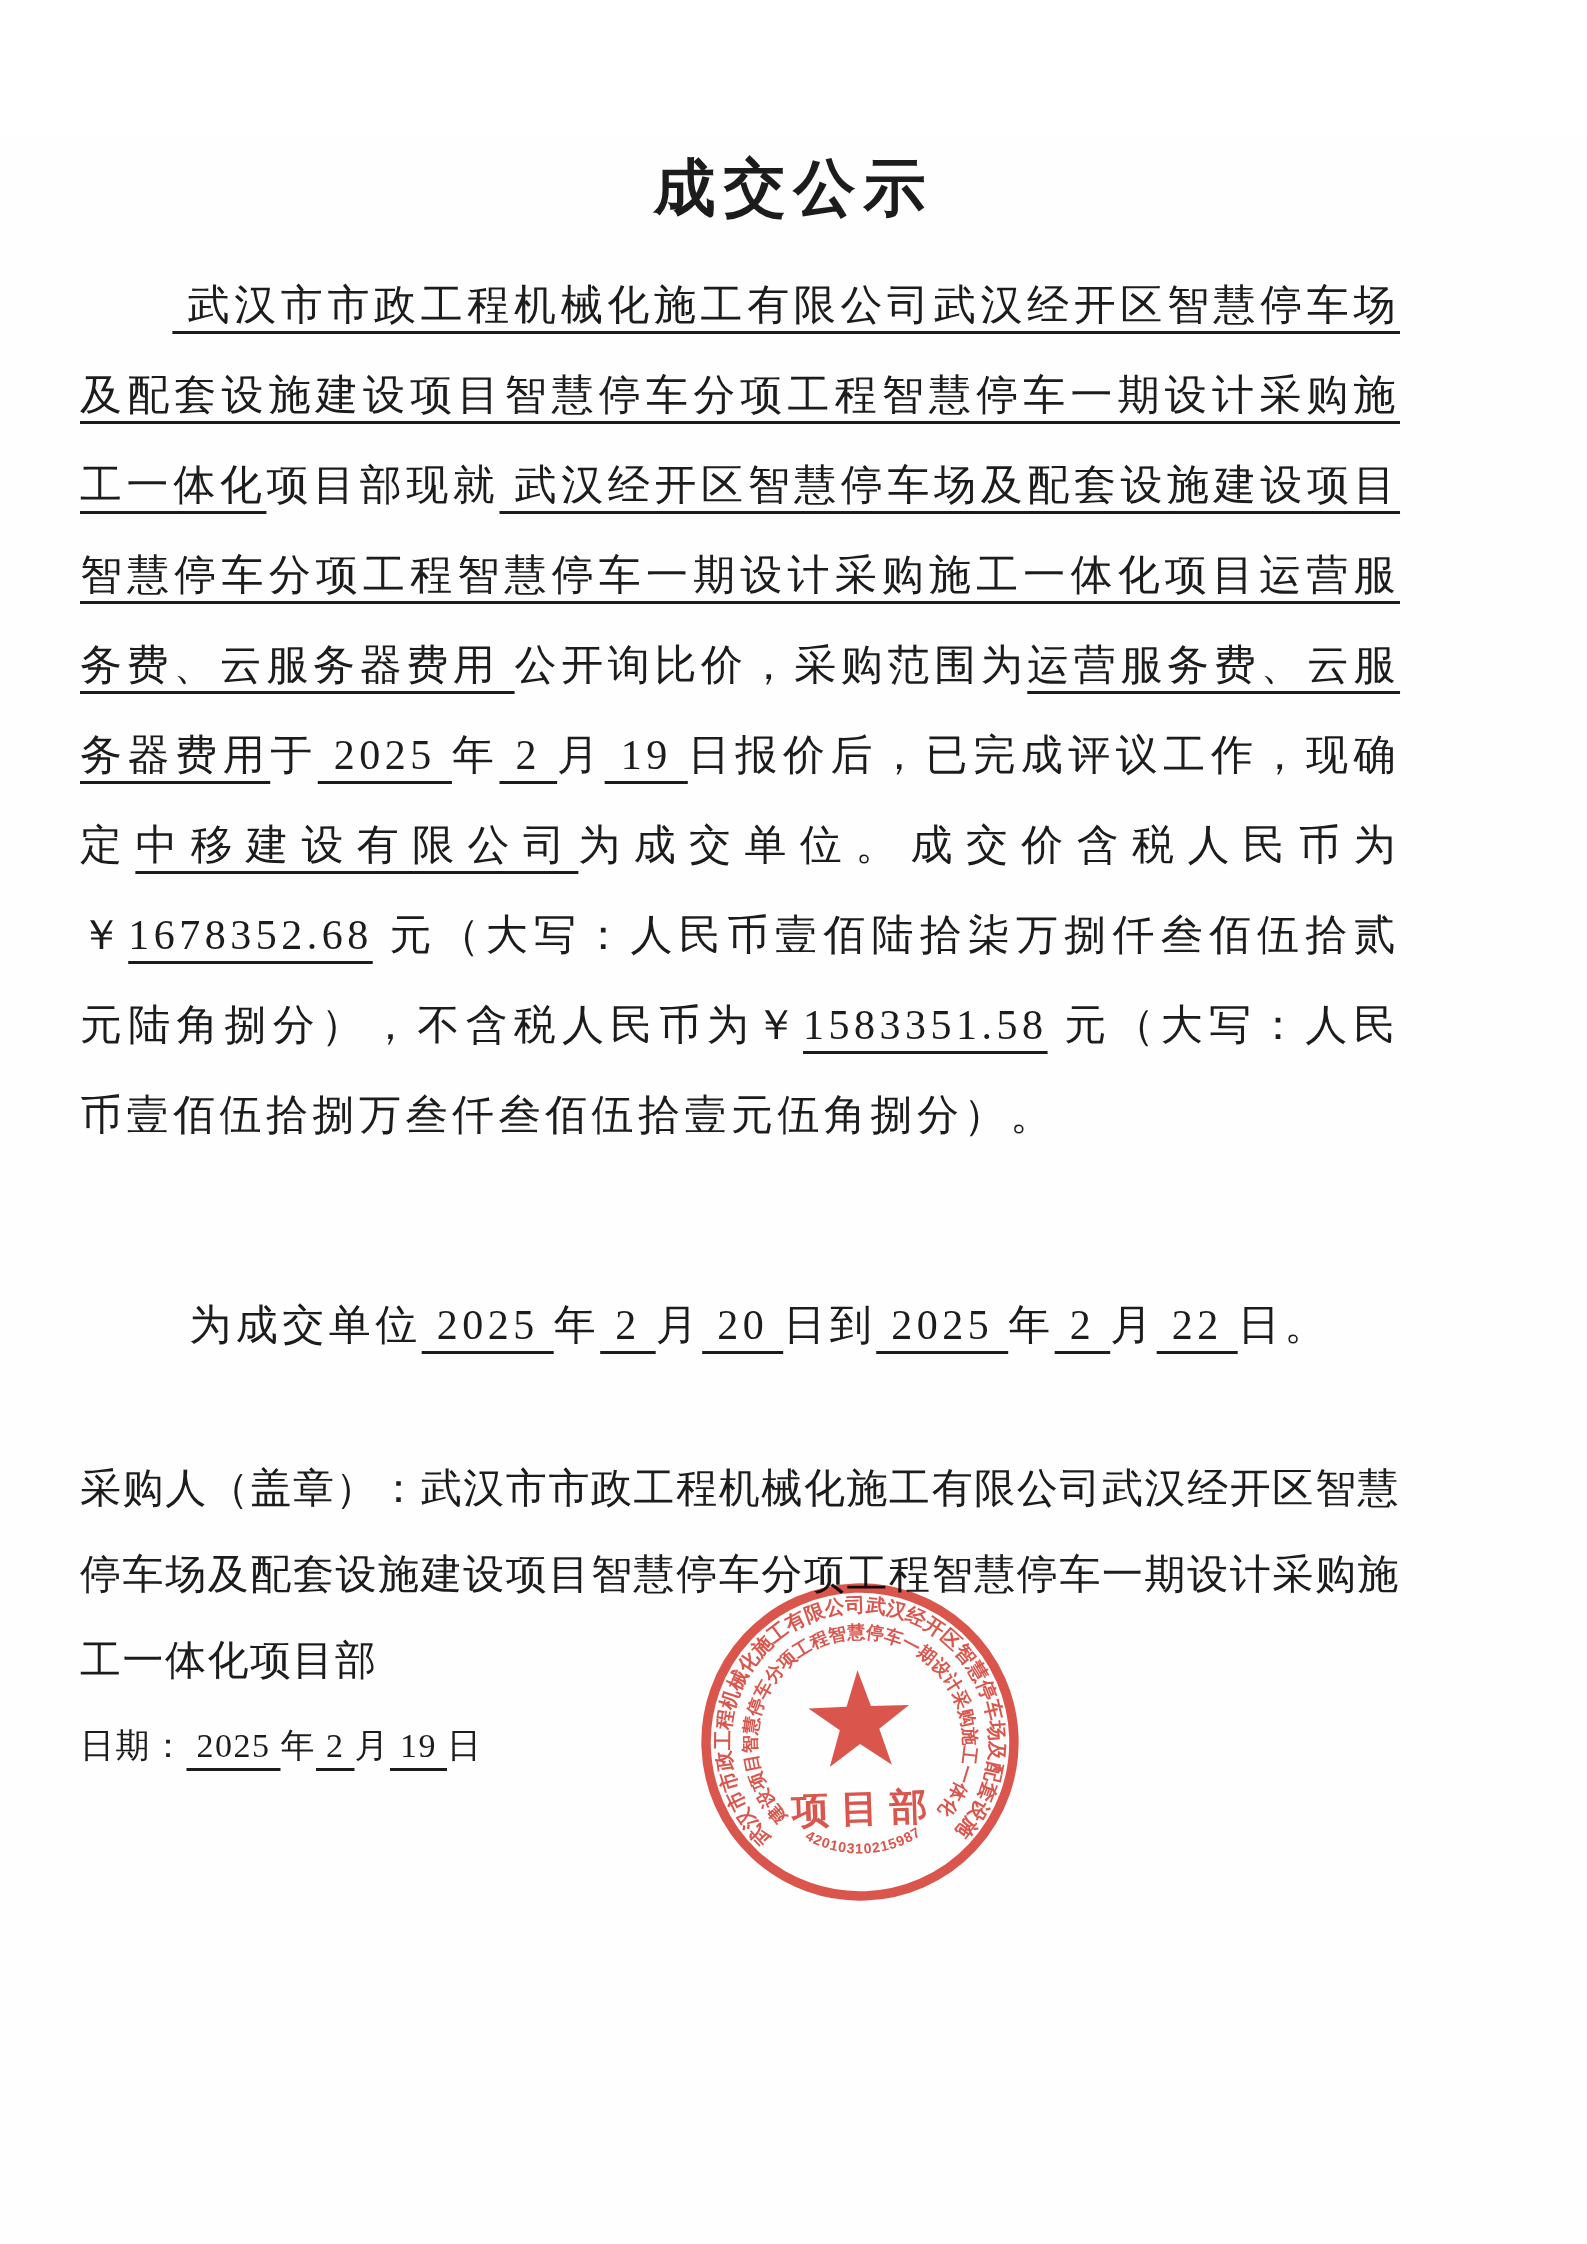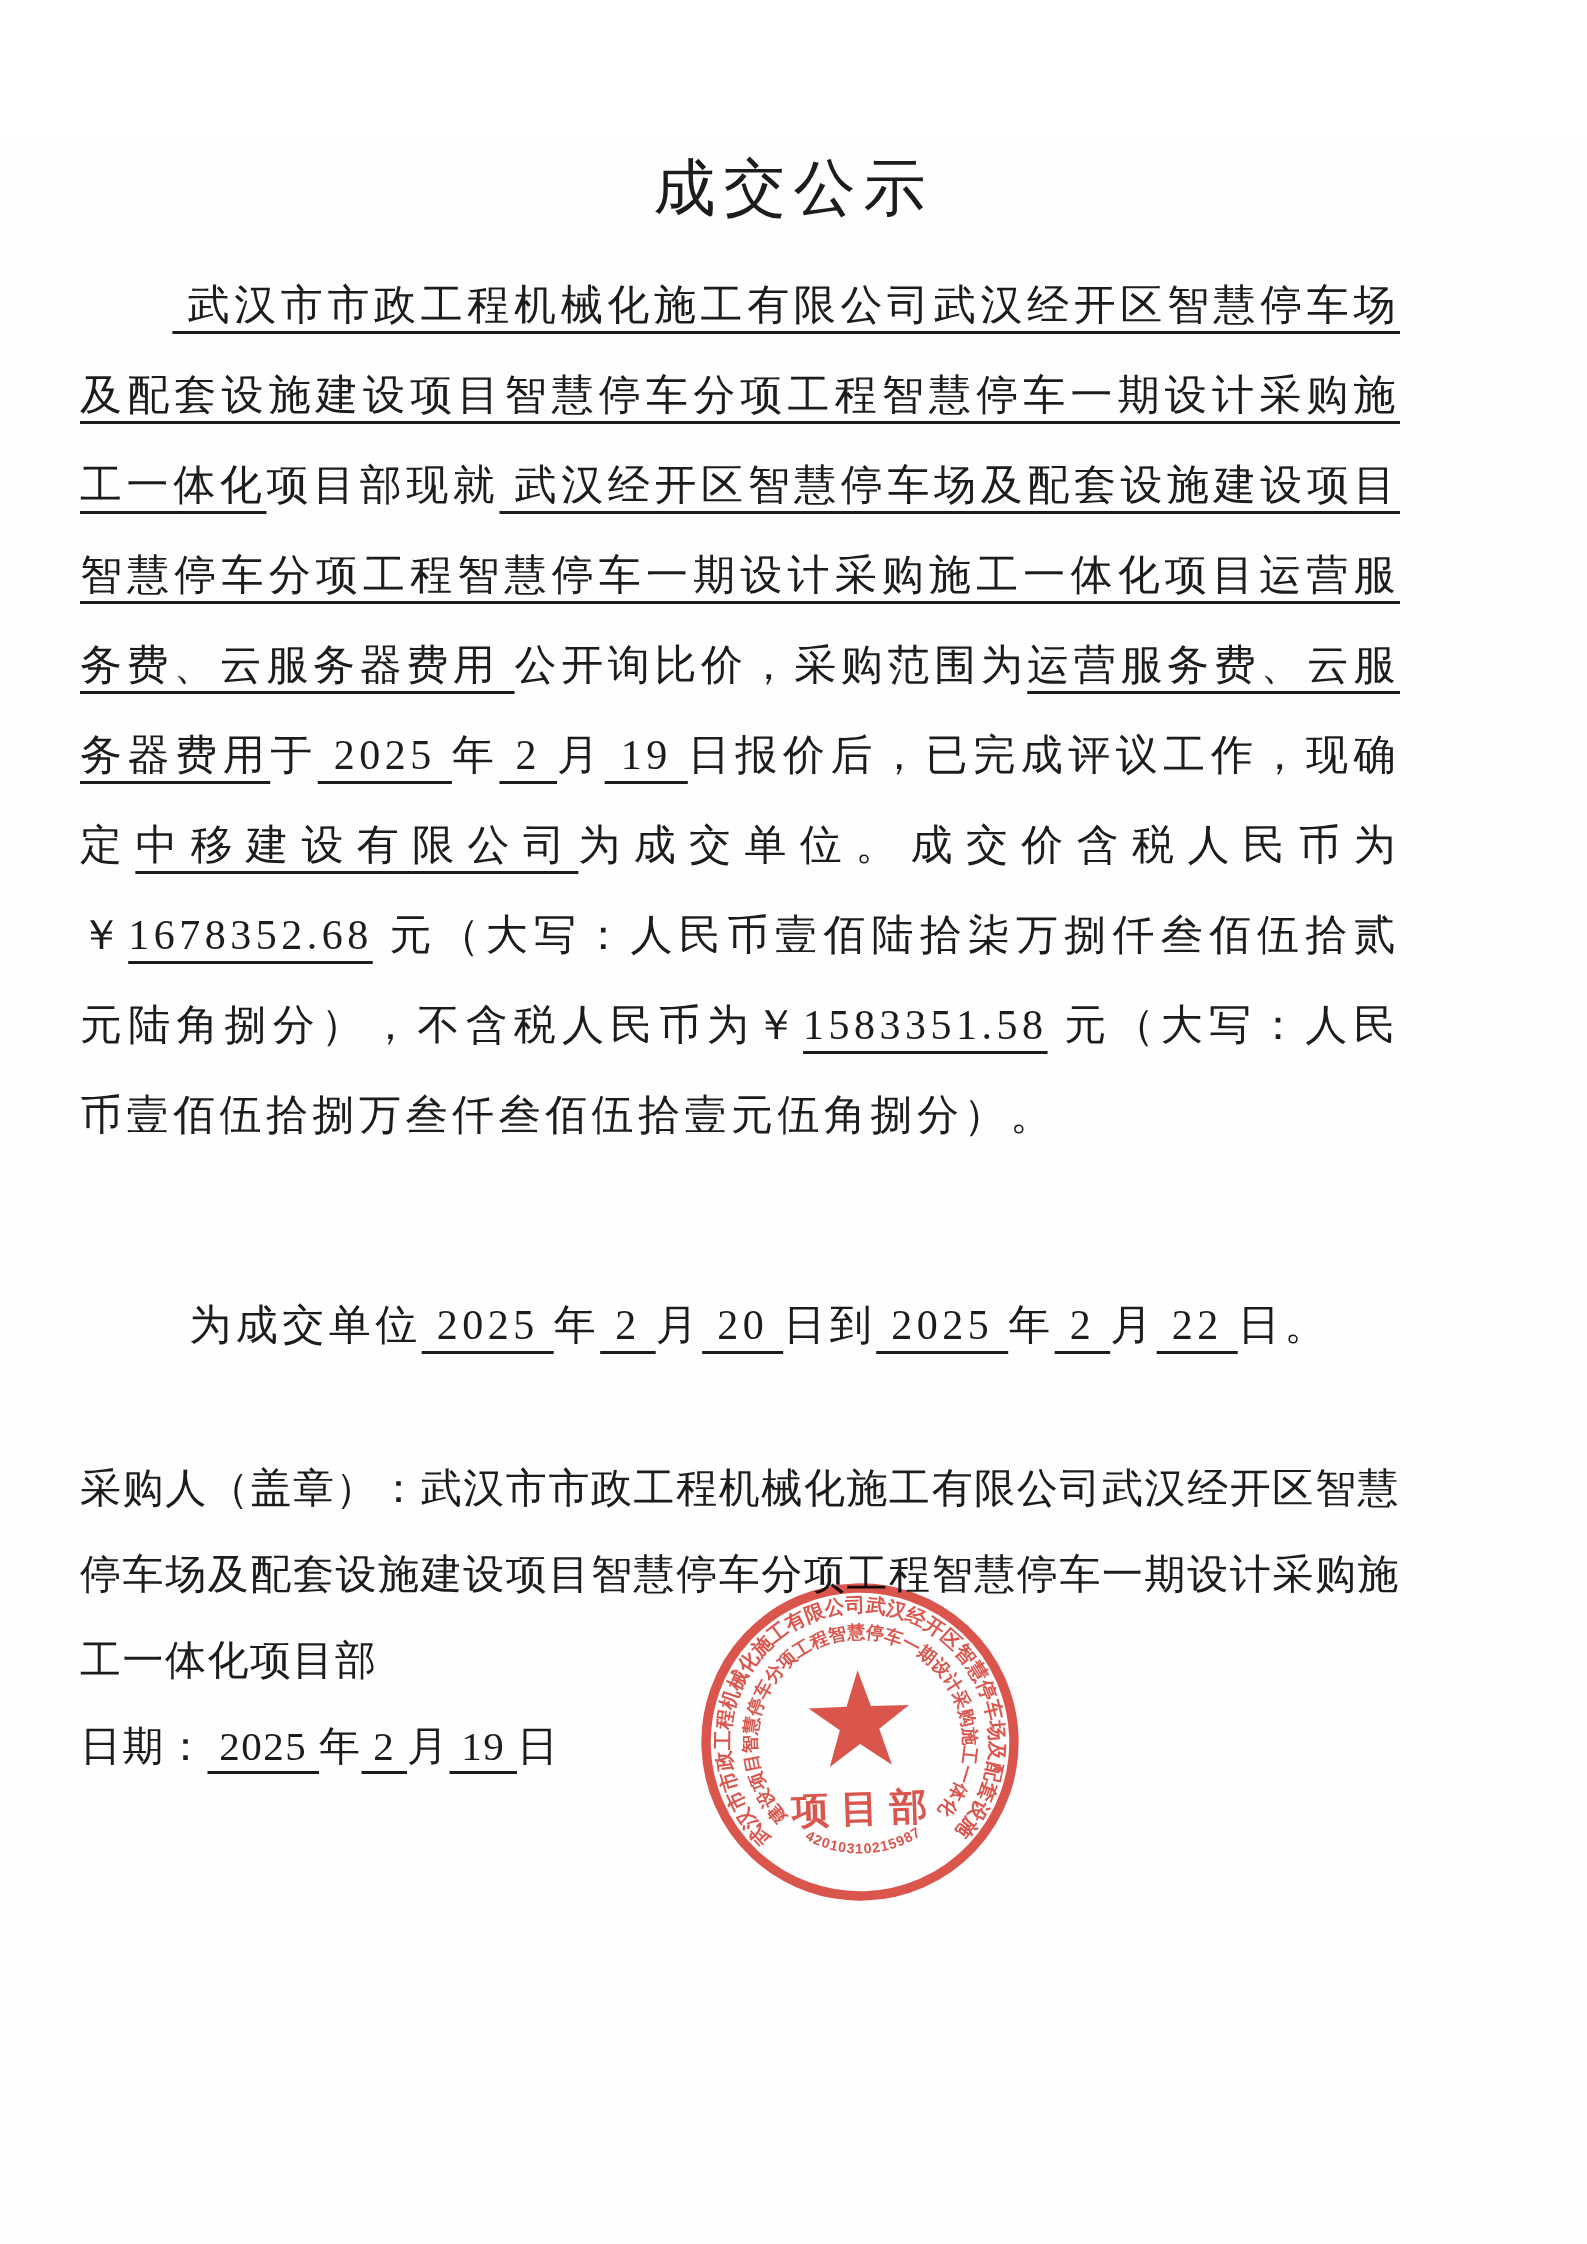--- a/index.html
+++ b/index.html
@@ -13,21 +13,21 @@
   .page {
     position: relative;
     width: 1587px; height: 2244px;
     background: var(--paper, #fefefe);
   }
   .title {
     margin-top: 138px;
     text-align: center;
     font-size: 62px;
     line-height: 100px;
-    font-weight: normal;
+    font-weight: bold;
     letter-spacing: 8px;
     color: var(--ink, #1c1c1c);
   }
   .content { margin-left: 80px; margin-right: 187px; }
   .para {
     font-size: 42px;
     line-height: 90px;
     letter-spacing: 4.5px;
     text-align: justify;
     text-justify: inter-character;
@@ -41,21 +41,21 @@
   .main-para { margin-top: 22px; text-indent: 2.2em; }
   .announce-para { margin-top: 120px; text-indent: 2.6em; }
   .purchaser-para {
     margin-top: 75px;
     font-size: 41px;
     line-height: 86px;
     letter-spacing: 1.5px;
   }
   .date-para {
     margin-top: 0;
-    font-size: 41px;
+    font-size: 34px;
     line-height: 86px;
     letter-spacing: 1.5px;
   }
   .purchaser-para span.u, .date-para span.u {
     text-decoration: underline;
     text-decoration-thickness: 2.5px;
     text-underline-offset: 11px;
   }
   .seal {
     position: absolute;

